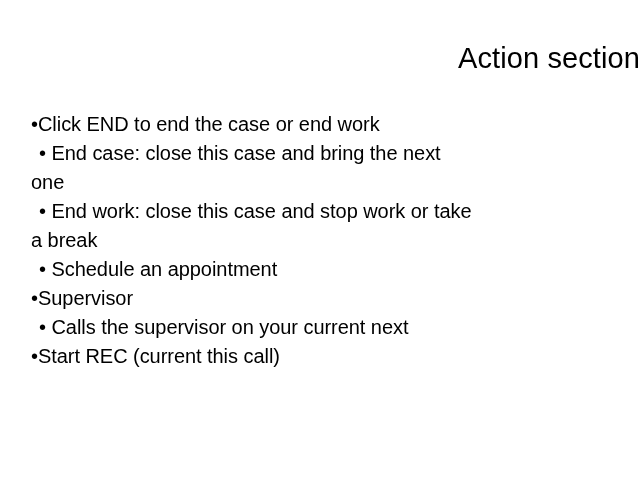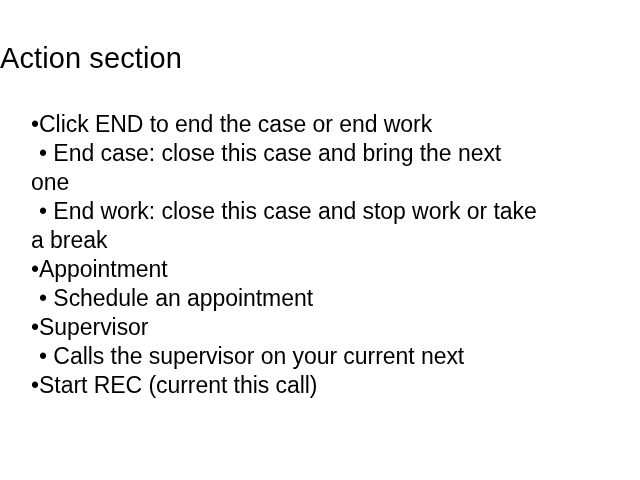--- a/index.html
+++ b/index.html
@@ -19,37 +19,37 @@
     position: relative;
     width: 640px;
     height: 480px;
     background: #ffffff;
   }
   #slide-title {
     position: absolute;
     left: 0;
     top: 41px;
     width: 640px;
-    text-align: left;
+    text-align: right;
     font-size: 29px;
     line-height: 34px;
     font-weight: normal;
     color: #000000;
     letter-spacing: 0.1px;
     white-space: nowrap;
   }
   #body-block {
     position: absolute;
     left: 31px;
     top: 110px;
     width: 592px;
   }
   .bullet-line {
     display: block;
-    font-size: 23px;
+    font-size: 20px;
     line-height: 29px;
     color: #000000;
     white-space: pre;
     letter-spacing: -0.05px;
   }
   
   .lvl1 {
     margin-left: 0px;
     text-indent: 0px;
   }
@@ -75,20 +75,19 @@
 <div id="slide">
 
   <div id="slide-title">Action section</div>
 
   <div id="body-block">
       <div class="bullet-line lvl1"><span class="bullet-mark">•</span><span class="bullet-text">Click END to end the case or end work</span></div>
       <div class="bullet-line lvl2"><span class="bullet-mark">• </span><span class="bullet-text">End case: close this case and bring the next</span></div>
       <div class="bullet-line cont"><span class="bullet-text">one</span></div>
       <div class="bullet-line lvl2"><span class="bullet-mark">• </span><span class="bullet-text">End work: close this case and stop work or take</span></div>
       <div class="bullet-line cont"><span class="bullet-text">a break</span></div>
-      <div class="bullet-line lvl1"><span class="bullet-mark">•</span><span class="bullet-text">Appointment</span></div>
       <div class="bullet-line lvl2"><span class="bullet-mark">• </span><span class="bullet-text">Schedule an appointment</span></div>
       <div class="bullet-line lvl1"><span class="bullet-mark">•</span><span class="bullet-text">Supervisor</span></div>
       <div class="bullet-line lvl2"><span class="bullet-mark">• </span><span class="bullet-text">Calls the supervisor on your current next</span></div>
       <div class="bullet-line lvl1"><span class="bullet-mark">•</span><span class="bullet-text">Start REC (current this call)</span></div>
     </div>
 
 </div>
 
 </body></html>

